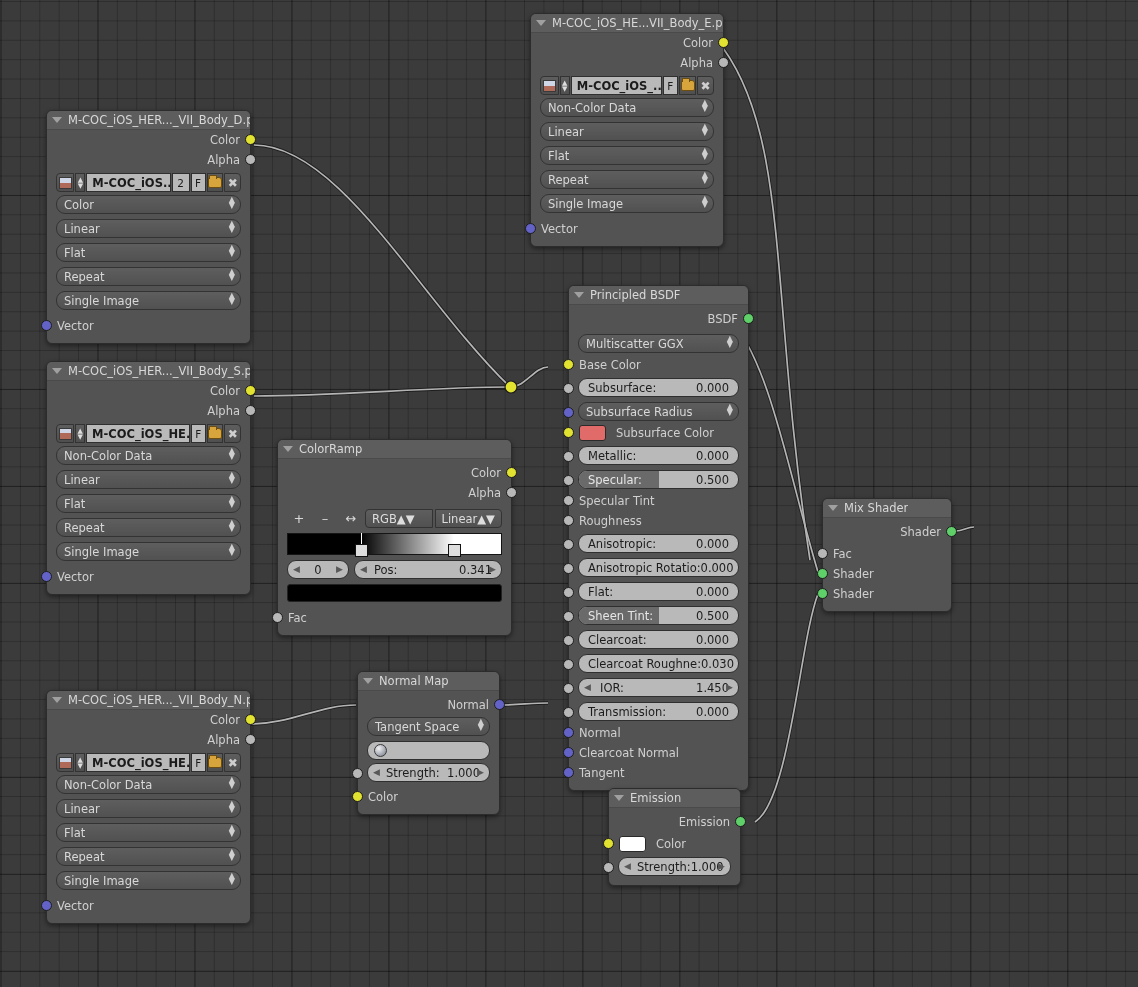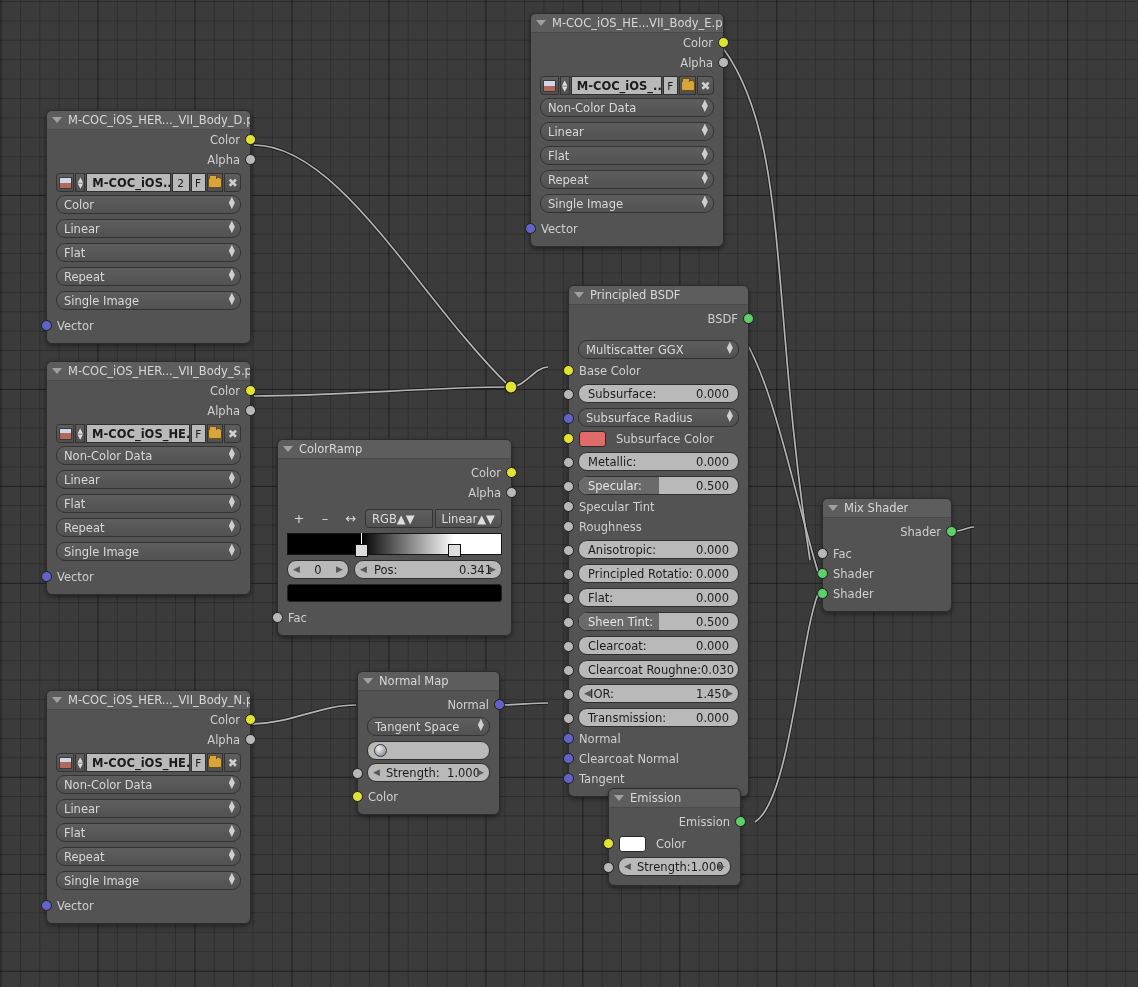--- a/index.html
+++ b/index.html
@@ -688,21 +688,21 @@
   <div class="node" style="left:568px; top:285px; width:181px;">
     <div class="node-header">
       <span class="hdr-tri"></span>
       <span class="hdr-title">Principled BSDF</span>
     </div>
     <div class="node-body">
       <div class="srow out" style="margin-top:4px;">
         <span class="slabel">BSDF</span>
         <span class="sock out c-green" style="top:4px;"></span>
       </div>
-      <div class="wrow" style="margin-top:11px;">
+      <div class="wrow" style="margin-top:5px;">
         <div class="wdg">
           <span>Multiscatter GGX</span>
           <span class="arrows">
               <span>▲</span>
               <span>▼</span>
             </span>
         </div>
       </div>
       <div id="bsdf-params">
           <div class="srow">
@@ -756,21 +756,21 @@
           </div>
           <div class="wrow">
             <div class="vslider">
               <span class="vlab">Anisotropic:</span>
               <span class="vval">0.000</span>
             </div>
             <span class="sock in c-grey" style="top:5px;left:-6px;"></span>
           </div>
           <div class="wrow">
             <div class="vslider">
-              <span class="vlab">Principled Rotatio:</span>
+              <span class="vlab">Anisotropic Rotatio:</span>
               <span class="vval">0.000</span>
             </div>
             <span class="sock in c-grey" style="top:5px;left:-6px;"></span>
           </div>
           <div class="wrow">
             <div class="vslider">
               <span class="vlab">Flat:</span>
               <span class="vval">0.000</span>
             </div>
             <span class="sock in c-grey" style="top:5px;left:-6px;"></span>
@@ -793,21 +793,21 @@
           <div class="wrow">
             <div class="vslider">
               <span class="vlab">Clearcoat Roughne:</span>
               <span class="vval">0.030</span>
             </div>
             <span class="sock in c-grey" style="top:5px;left:-6px;"></span>
           </div>
           <div class="wrow">
             <div class="vslider">
               <span class="chev l">◀</span>
-              <span class="vlab" style="margin-left:2px;">IOR:</span>
+              <span class="vlab" style="margin-left:12px;">IOR:</span>
               <span class="vval">1.450</span>
               <span class="chev r">▶</span>
             </div>
             <span class="sock in c-grey" style="top:5px;left:-6px;"></span>
           </div>
           <div class="wrow">
             <div class="vslider">
               <span class="vlab">Transmission:</span>
               <span class="vval">0.000</span>
             </div>

